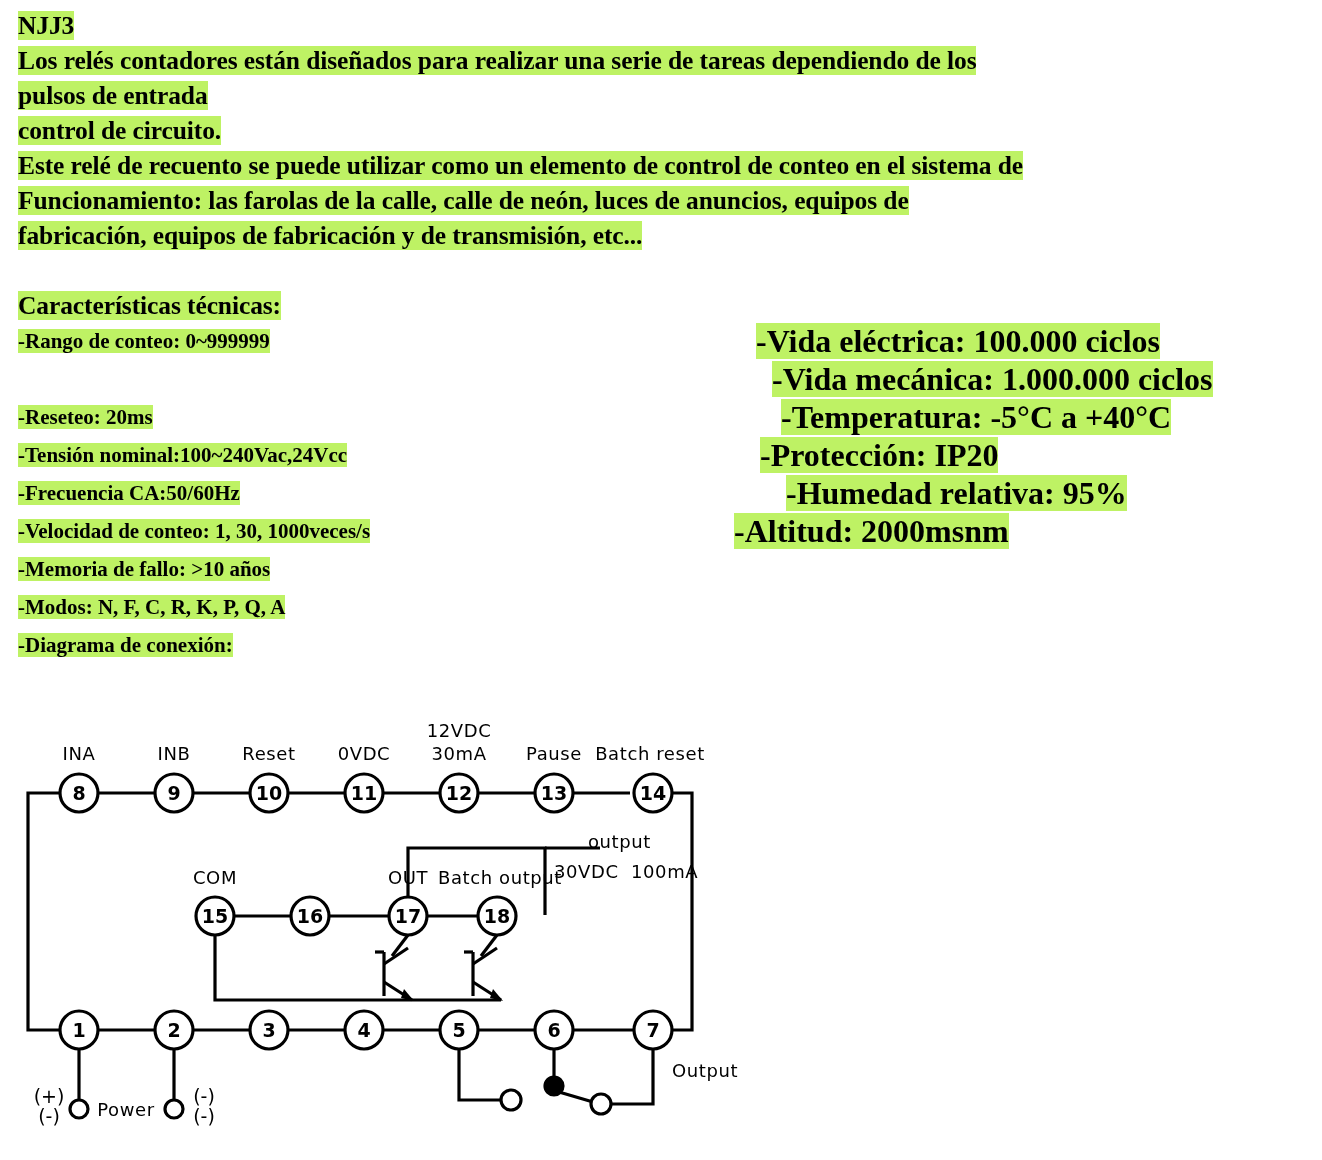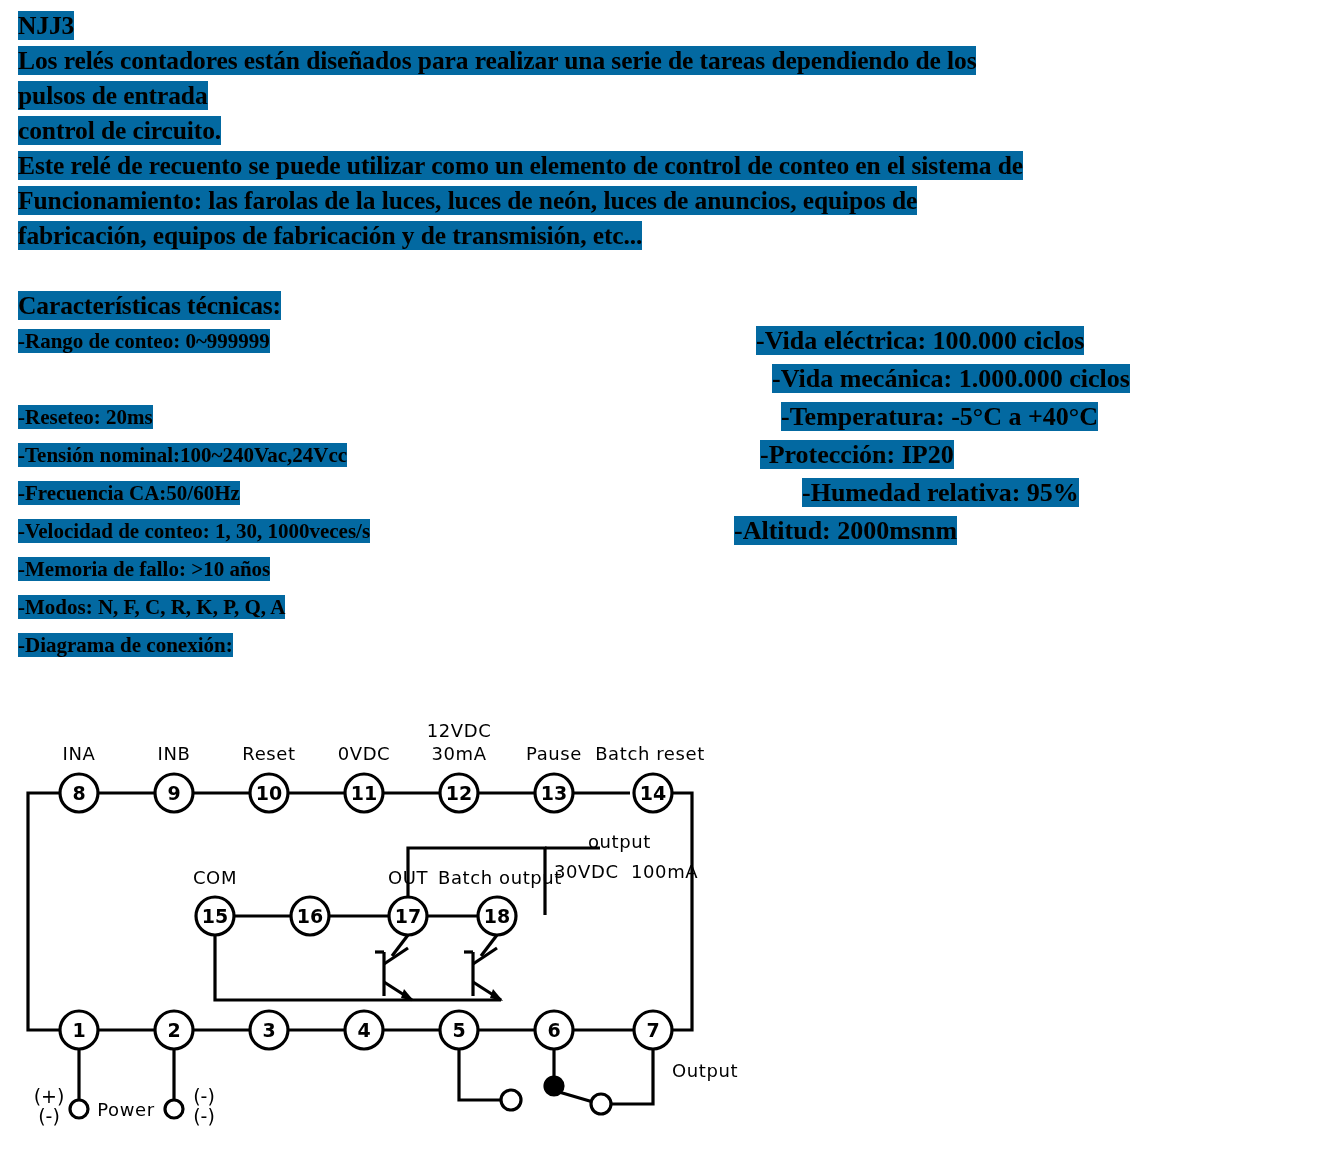--- a/index.html
+++ b/index.html
@@ -25,21 +25,21 @@
   }
   .line {
     font-weight: bold;
     font-size: 25.5px;
     line-height: 35px;
     color: #000000;
     white-space: pre;
     letter-spacing: -0.1px;
   }
   .hl {
-    background: #0369a1;
+    background: #bef264;
     box-decoration-break: clone;
     -webkit-box-decoration-break: clone;
   }
   .blank-line {
     height: 35px;
   }
 
   
   .spec-row {
     position: relative;
@@ -52,21 +52,21 @@
     font-weight: bold;
     font-size: 21px;
     line-height: 36px;
     color: #000;
     white-space: pre;
   }
   .spec-right {
     position: absolute;
     top: 0;
     font-weight: bold;
-    font-size: 26px;
+    font-size: 32px;
     line-height: 36px;
     color: #000;
     white-space: pre;
     padding-left: 24px;
   }
 
   
   #diagram-wrap {
     position: absolute;
     left: 0px;
@@ -125,21 +125,21 @@
 <body>
 
 <div id="doc-text">
 
   <div class="line"><span class="hl">NJJ3</span></div>
 
   <div class="line"><span class="hl">Los relés contadores están diseñados para realizar una serie de tareas dependiendo de los</span></div>
   <div class="line"><span class="hl">pulsos de entrada</span></div>
   <div class="line"><span class="hl">control de circuito.</span></div>
   <div class="line"><span class="hl">Este relé de recuento se puede utilizar como un elemento de control de conteo en el sistema de</span></div>
-  <div class="line"><span class="hl">Funcionamiento: las farolas de la luces, luces de neón, luces de anuncios, equipos de</span></div>
+  <div class="line"><span class="hl">Funcionamiento: las farolas de la calle, calle de neón, luces de anuncios, equipos de</span></div>
   <div class="line"><span class="hl">fabricación, equipos de fabricación y de transmisión, etc...</span></div>
 
   <div class="blank-line"></div>
 
   <div class="line"><span class="hl">Características técnicas:</span></div>
 
   <div class="spec-row">
     <div class="spec-left"><span class="hl">-Rango de conteo: 0~999999</span></div>
     <div class="spec-right" style="left:714px"><span class="hl">-Vida eléctrica: 100.000 ciclos</span></div>
   </div>
@@ -149,21 +149,21 @@
   <div class="spec-row">
     <div class="spec-left"><span class="hl">-Reseteo: 20ms</span></div>
     <div class="spec-right" style="left:739px"><span class="hl">-Temperatura: -5°C a +40°C</span></div>
   </div>
   <div class="spec-row">
     <div class="spec-left"><span class="hl">-Tensión nominal:100~240Vac,24Vcc</span></div>
     <div class="spec-right" style="left:718px"><span class="hl">-Protección: IP20</span></div>
   </div>
   <div class="spec-row">
     <div class="spec-left"><span class="hl">-Frecuencia CA:50/60Hz</span></div>
-    <div class="spec-right" style="left:760px"><span class="hl">-Humedad relativa: 95%</span></div>
+    <div class="spec-right" style="left:744px"><span class="hl">-Humedad relativa: 95%</span></div>
   </div>
   <div class="spec-row">
     <div class="spec-left"><span class="hl">-Velocidad de conteo: 1, 30, 1000veces/s</span></div>
     <div class="spec-right" style="left:692px"><span class="hl">-Altitud: 2000msnm</span></div>
   </div>
   <div class="spec-row">
     <div class="spec-left"><span class="hl">-Memoria de fallo: &gt;10 años</span></div>
   </div>
   <div class="spec-row">
     <div class="spec-left"><span class="hl">-Modos: N, F, C, R, K, P, Q, A</span></div>

